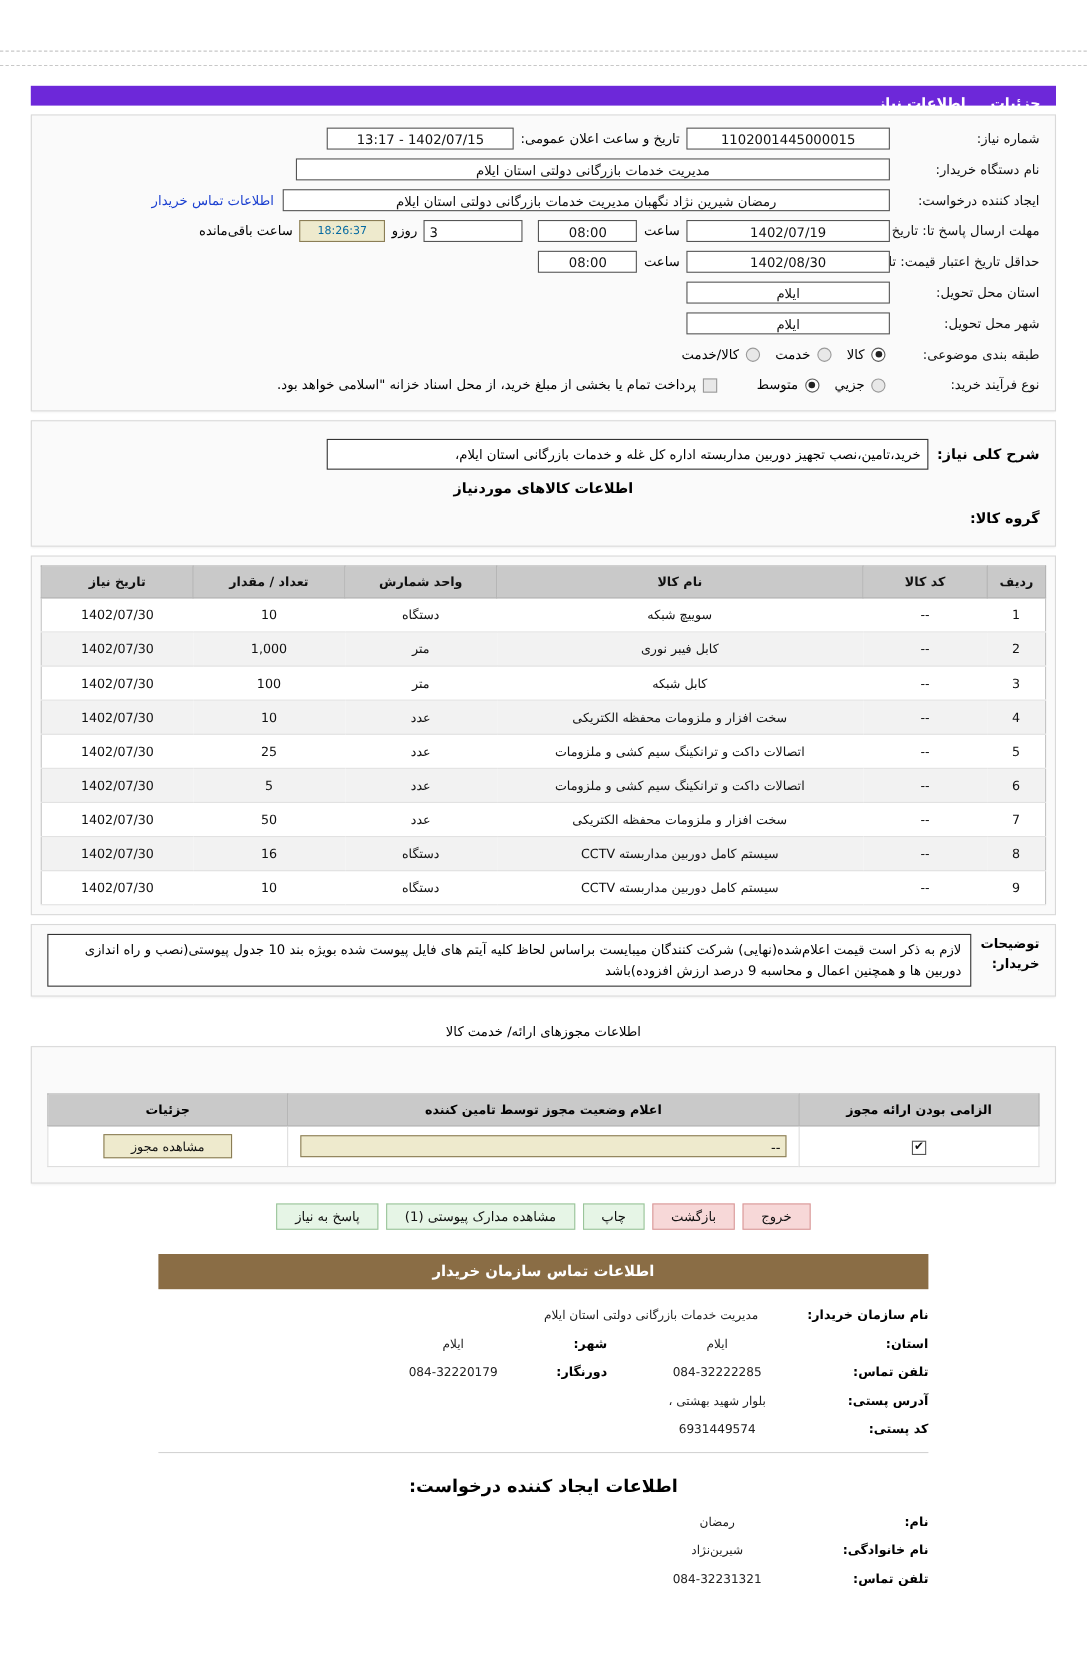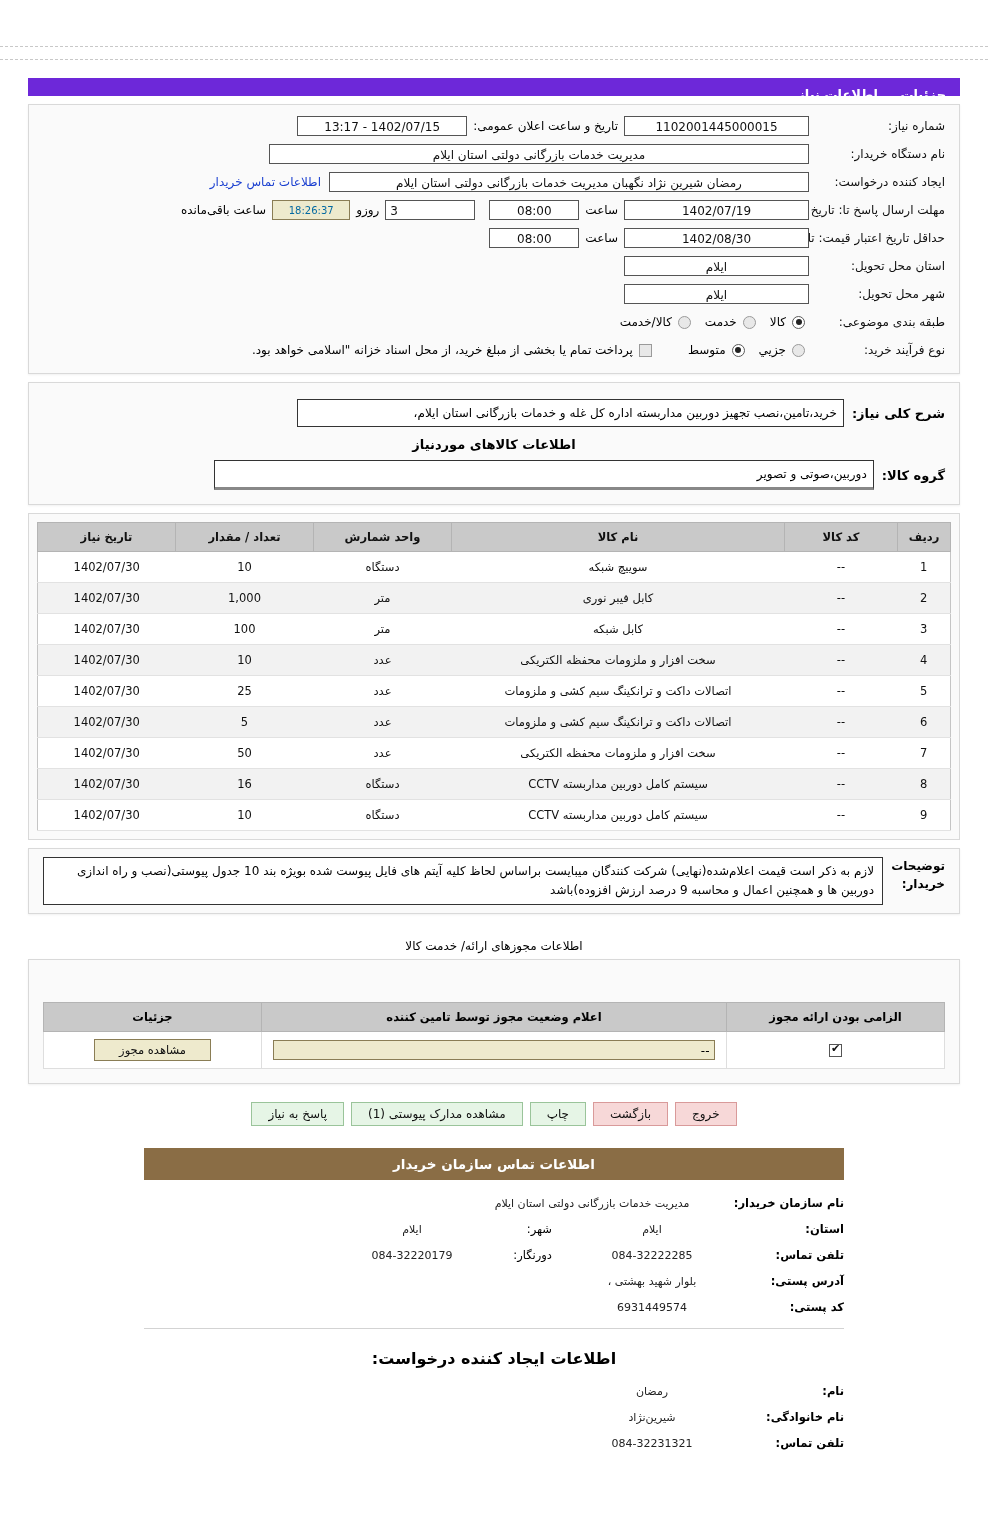--- a/index.html
+++ b/index.html
@@ -85,21 +85,21 @@
     text-align: right;
     overflow: hidden;
     white-space: nowrap;
     color: #111;
   }
   .fld.num { text-align: left; }
   .fld.center { text-align: center; }
   .w-185 { width: 185px; }
   .w-90  { width: 90px; }
   .w-540 { width: 540px; }
-  .w-480 { width: 480px; }
+  .w-480 { width: 552px; }
   .w-170 { width: 170px; }
   .inline-lbl {
     font-size: 12px;
     padding: 0 6px;
     white-space: nowrap;
   }
   .countdown {
     border: 1px solid #8a7d55;
     background: #eeeacd;
     width: 78px;
@@ -322,21 +322,21 @@
     text-align: right;
     white-space: nowrap;
   }
   .c-val {
     width: 200px;
     flex: 0 0 200px;
     text-align: center;
     color: #222;
   }
   .c-lbl2 {
-    font-weight: normal;
+    font-weight: bold;
     width: 80px;
     flex: 0 0 80px;
     white-space: nowrap;
   }
   .c-val2 {
     width: 120px;
     flex: 0 0 120px;
     text-align: center;
     color: #222;
   }
@@ -440,21 +440,20 @@
   <div class="panel">
     <div class="row" style="margin-top:6px;">
       <div class="label-bold">شرح کلی نیاز:</div>
       <div class="big-field" style="width:547px;">خرید،تامین،نصب تجهیز دوربین مداربسته اداره کل غله و خدمات بازرگانی استان ایلام،</div>
     </div>
 
     <div class="sec-title">اطلاعات کالاهای موردنیاز</div>
 
     <div class="row" style="margin-bottom:4px;">
       <div class="label-bold">گروه کالا:</div>
-      <div class="big-field" style="width:660px;border-bottom:3px solid #888;">دوربین،صوتی و تصویر</div>
     </div>
   </div>
 
   <div class="tbl-wrap">
     <table class="goods">
       <thead>
         <tr>
           <th style="width:50px;">ردیف</th>
           <th style="width:110px;">کد کالا</th>
           <th>نام کالا</th>

